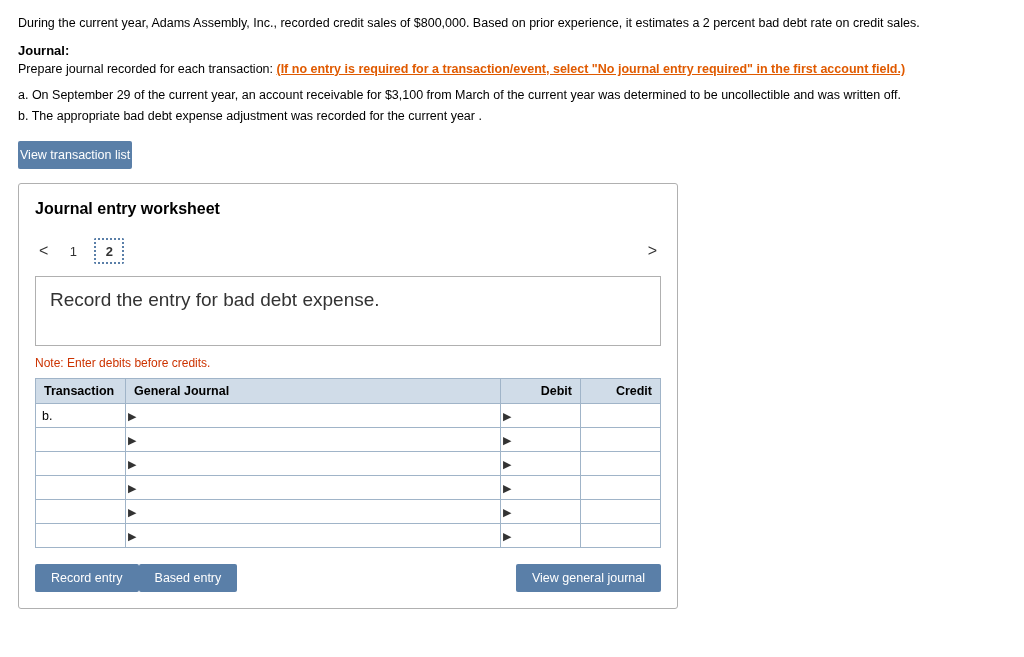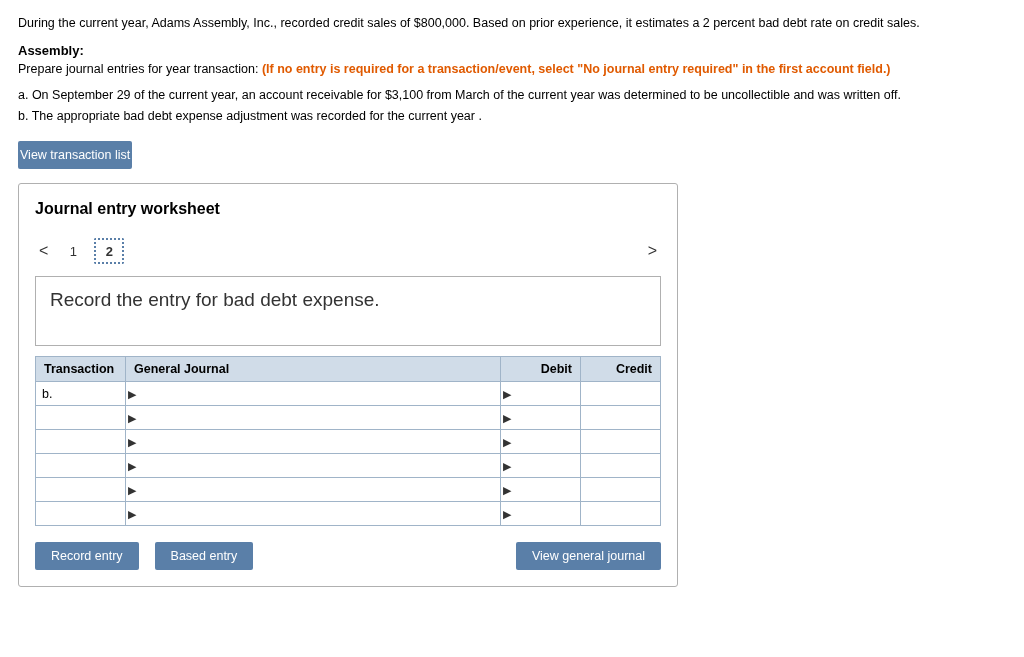--- a/index.html
+++ b/index.html
@@ -22,20 +22,21 @@
       margin-bottom: 2px;
     }
     .instruction {
       margin-bottom: 6px;
       font-size: 12.5px;
       line-height: 1.5;
     }
     .orange-text {
       color: #e05a00;
       font-weight: bold;
+      text-decoration: underline;
     }
     .scenarios {
       font-size: 12.5px;
       line-height: 1.7;
       margin-bottom: 14px;
     }
     .view-transaction-btn {
       background-color: #5a7fa8;
       color: #fff;
       border: none;
@@ -156,21 +157,21 @@
       font-size: 11px;
       color: #333;
       pointer-events: none;
     }
     .journal-table td.has-arrow input {
       padding-left: 14px;
     }
     .btn-row {
       display: flex;
       align-items: center;
-      gap: 16px;
+      gap: 0;
       margin-top: 12px;
     }
     .action-btn {
       background: #5a7fa8;
       color: #fff;
       border: none;
       padding: 7px 16px;
       font-size: 12.5px;
       cursor: pointer;
       border-radius: 2px;
@@ -179,24 +180,24 @@
       flex: 1;
     }
   </style>
 </head>
 <body>
 
 
 
 <p class="intro-text">During the current year, Adams Assembly, Inc., recorded credit sales of $800,000. Based on prior experience, it estimates a 2 percent bad debt rate on credit sales.</p>
 
-<p class="required-label">Assembly:</p>
+<p class="required-label">Journal:</p>
 
 <p class="instruction">
-  <span>Prepare journal entries for year transaction: </span><span class="orange-text">(If no entry is required for a transaction/event, select "No journal entry required" in the first account field.)</span>
+  <span>Prepare journal recorded for each transaction: </span><span class="orange-text">(If no entry is required for a transaction/event, select "No journal entry required" in the first account field.)</span>
 </p>
 
 <div class="scenarios">
   <div>a. On September 29 of the current year, an account receivable for  $3,100 from March of the current year was determined to be uncollectible and was written off.</div>
   <div>b. The appropriate bad debt expense adjustment was recorded for the current year .</div>
 </div>
 
 <button class="view-transaction-btn">View transaction list</button>
 
 <div class="worksheet-container">
@@ -204,20 +205,21 @@
 
   <div class="nav-row">
     <span class="nav-arrow">&lt;</span>
     <div class="nav-tab inactive">1</div>
     <div class="nav-tab active">2</div>
     <span class="nav-arrow" style="margin-left:auto;">&gt;</span>
   </div>
 
   <div class="entry-description-box">Record the entry for bad debt expense.</div>
 
+  <p class="note-text">Note: Enter debits before credits.</p>
 
   <table class="journal-table">
     <thead>
       <tr>
         <th class="transaction-col">Transaction</th>
         <th class="journal-col">General Journal</th>
         <th class="debit-col">Debit</th>
         <th class="credit-col">Credit</th>
       </tr>
     </thead>

